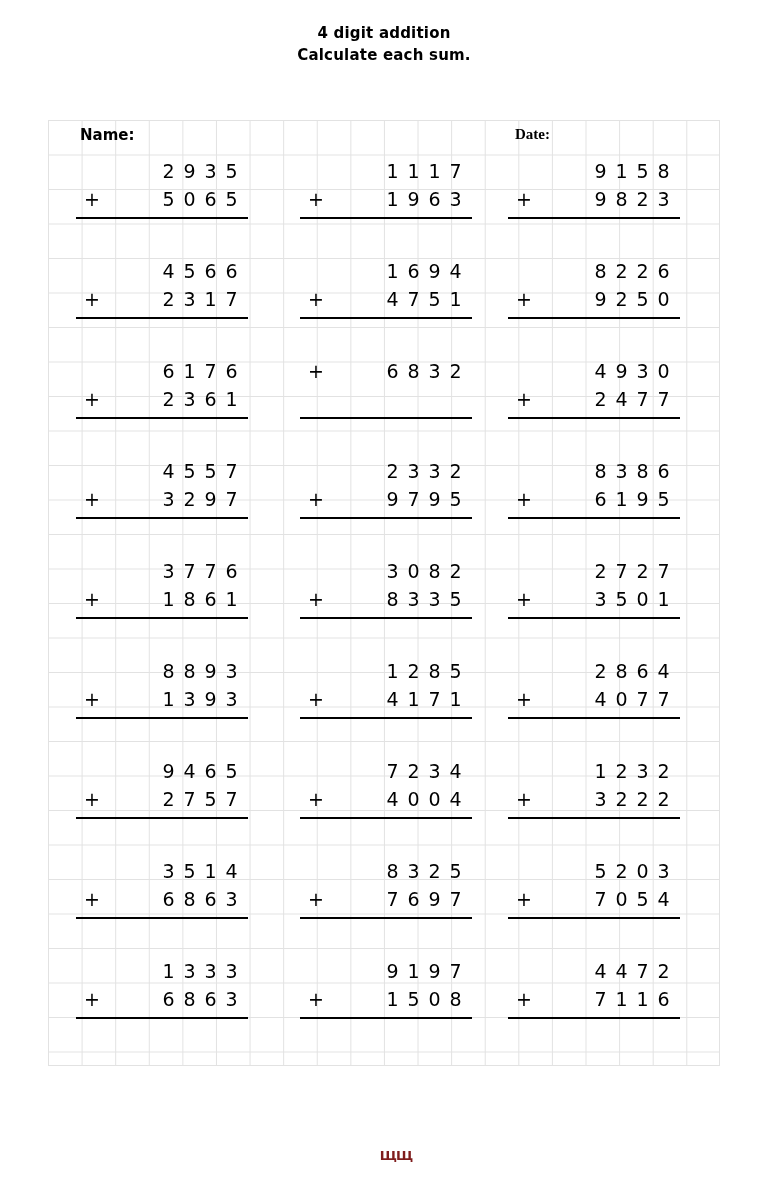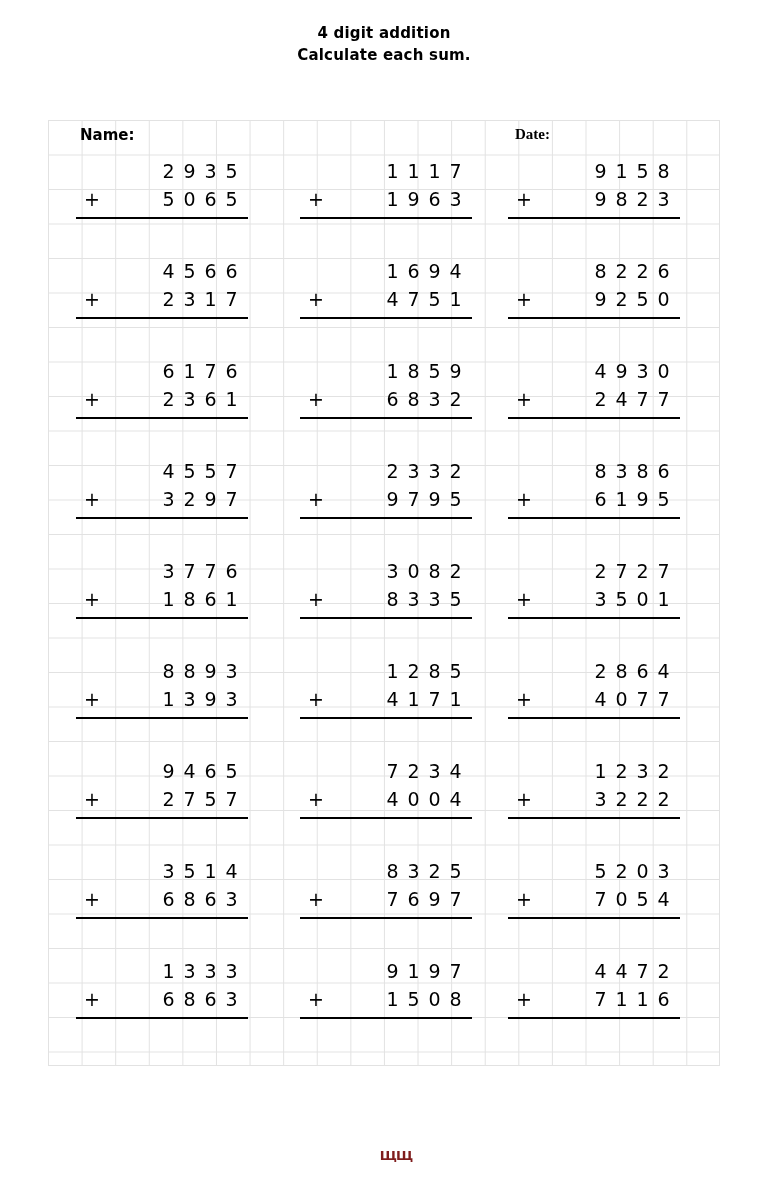--- a/index.html
+++ b/index.html
@@ -234,23 +234,20 @@
           <div class="line-top">
             <div class="digits"><span>6</span><span>1</span><span>7</span><span>6</span></div>
           </div>
           <div class="line-bot">
             <div class="plus">+</div>
             <div class="digits"><span>2</span><span>3</span><span>6</span><span>1</span></div>
           </div>
           <div class="rule"></div>
         </div>
         <div class="problem c1">
-          <div class="line-top">
-            <div class="digits"><span>1</span><span>8</span><span>5</span><span>9</span></div>
-          </div>
           <div class="line-bot">
             <div class="plus">+</div>
             <div class="digits"><span>6</span><span>8</span><span>3</span><span>2</span></div>
           </div>
           <div class="rule"></div>
         </div>
         <div class="problem c2">
           <div class="line-top">
             <div class="digits"><span>4</span><span>9</span><span>3</span><span>0</span></div>
           </div>

